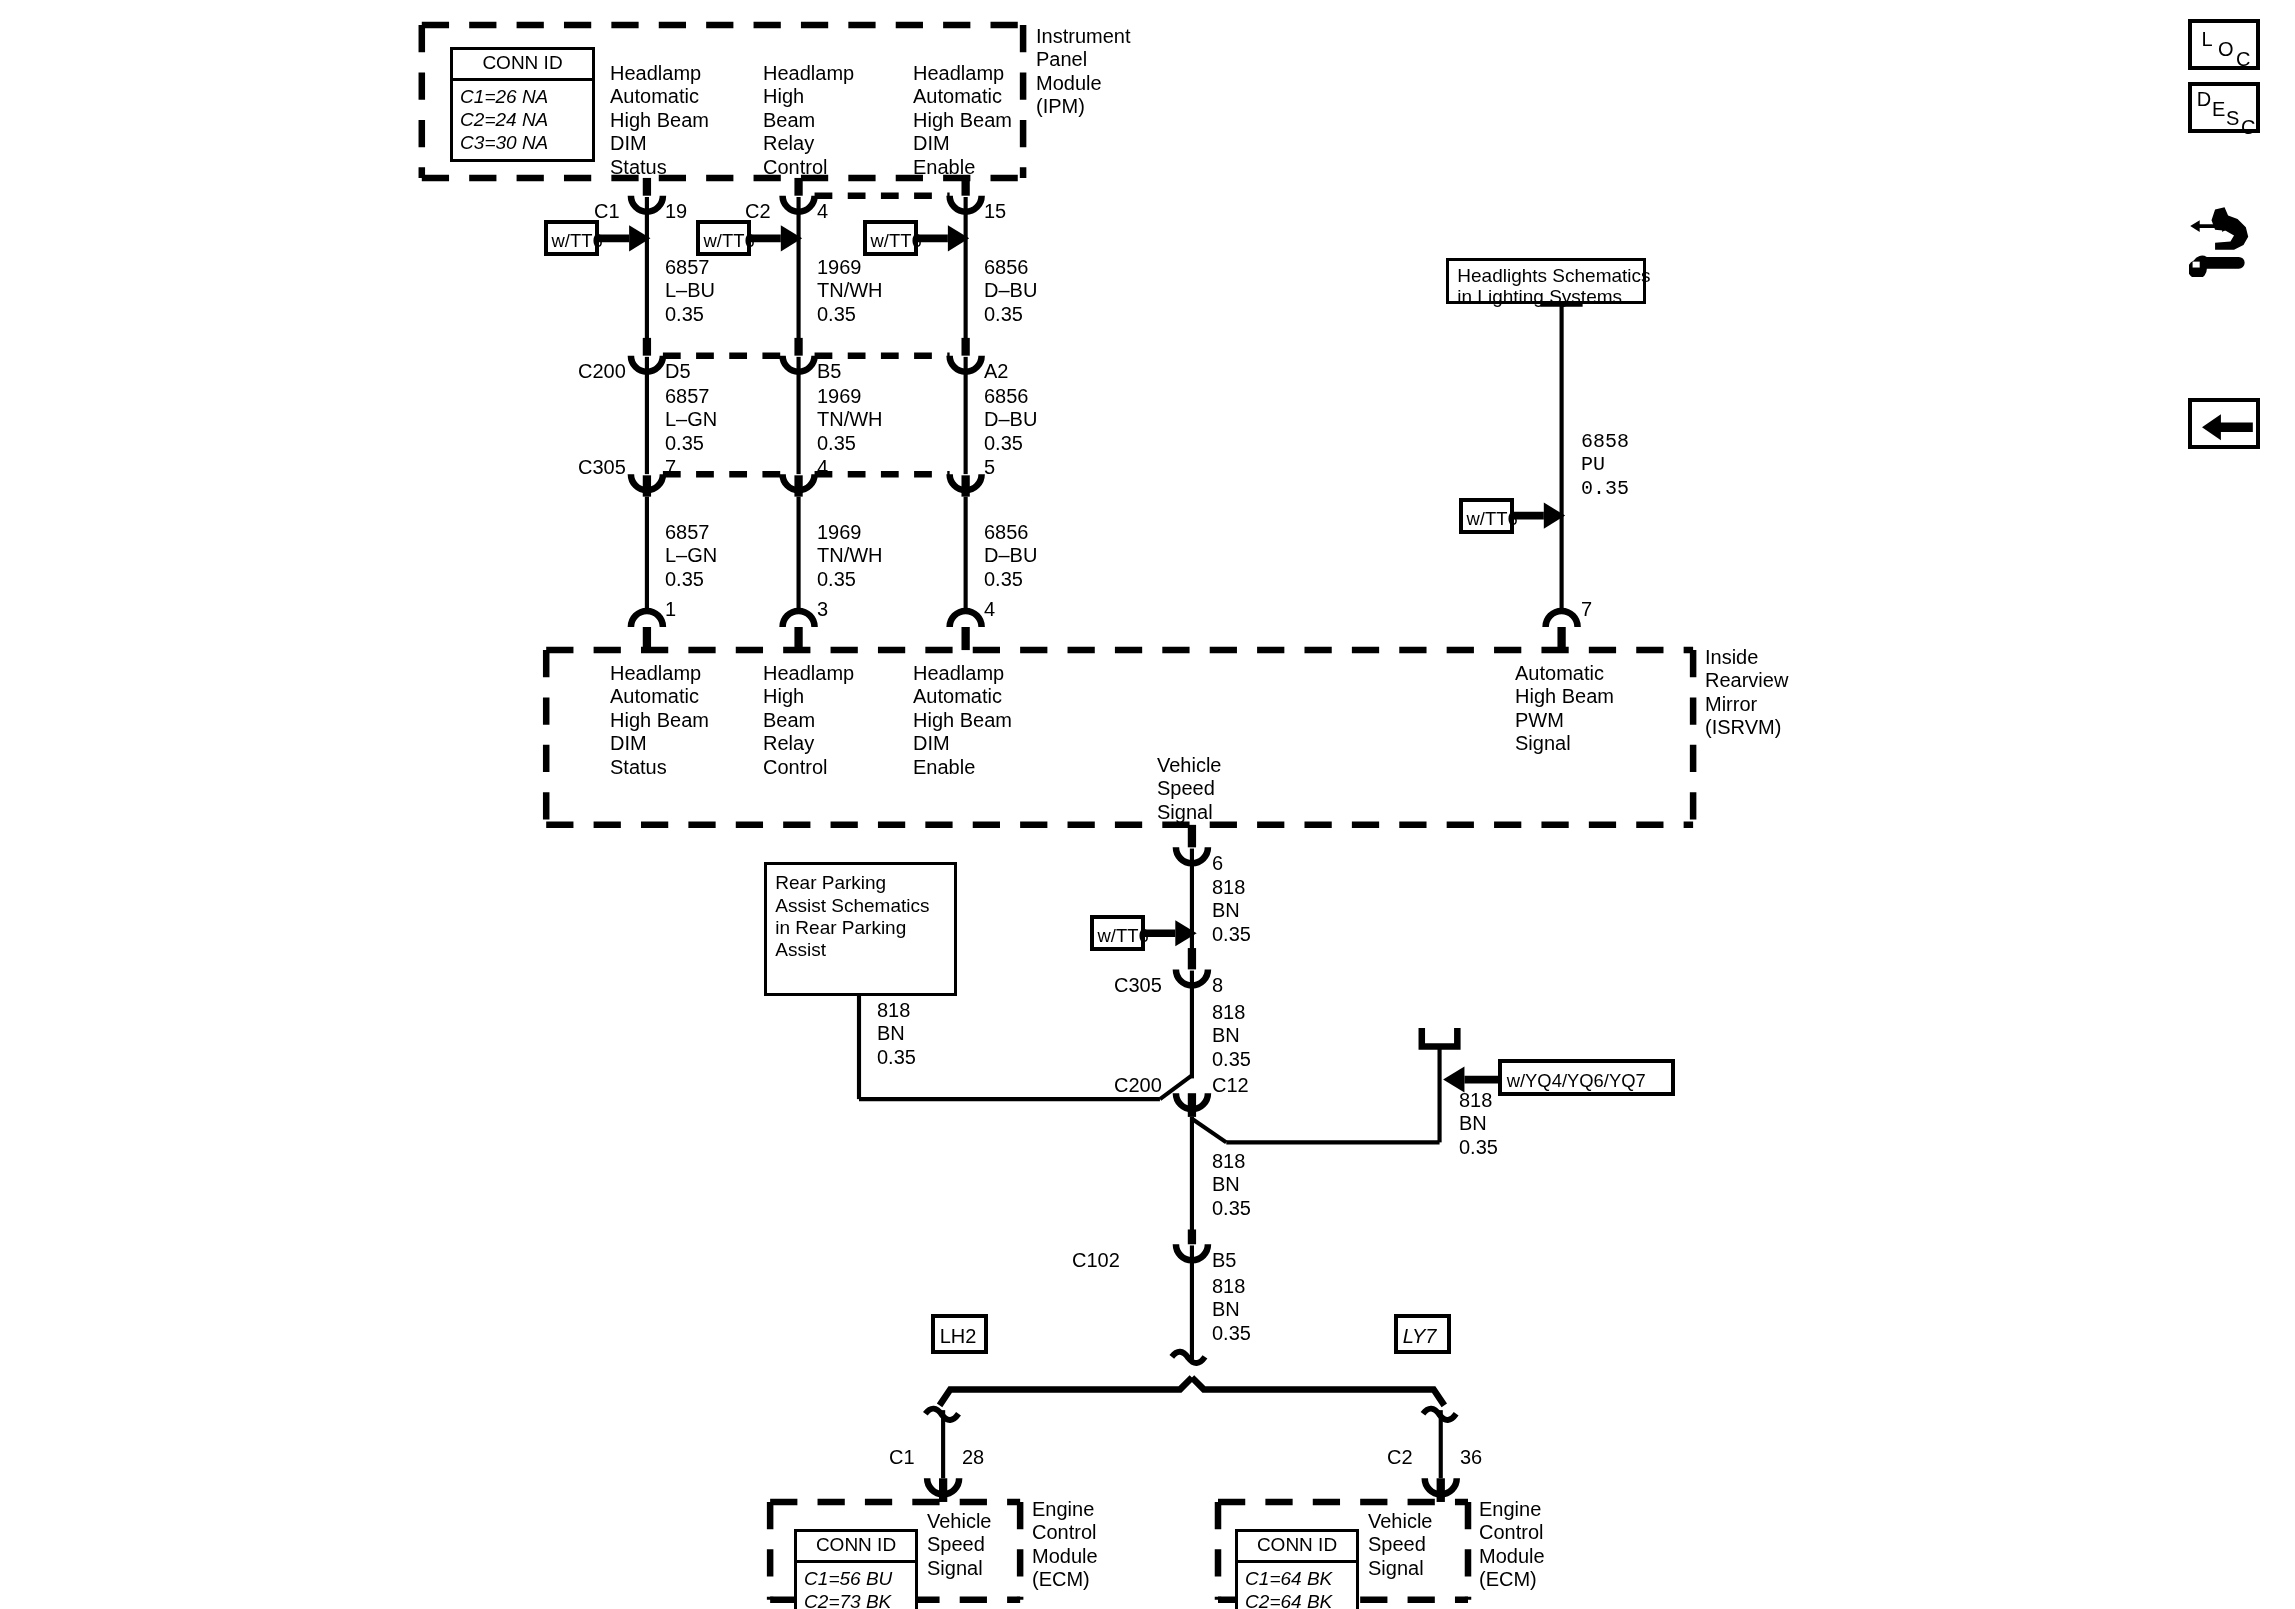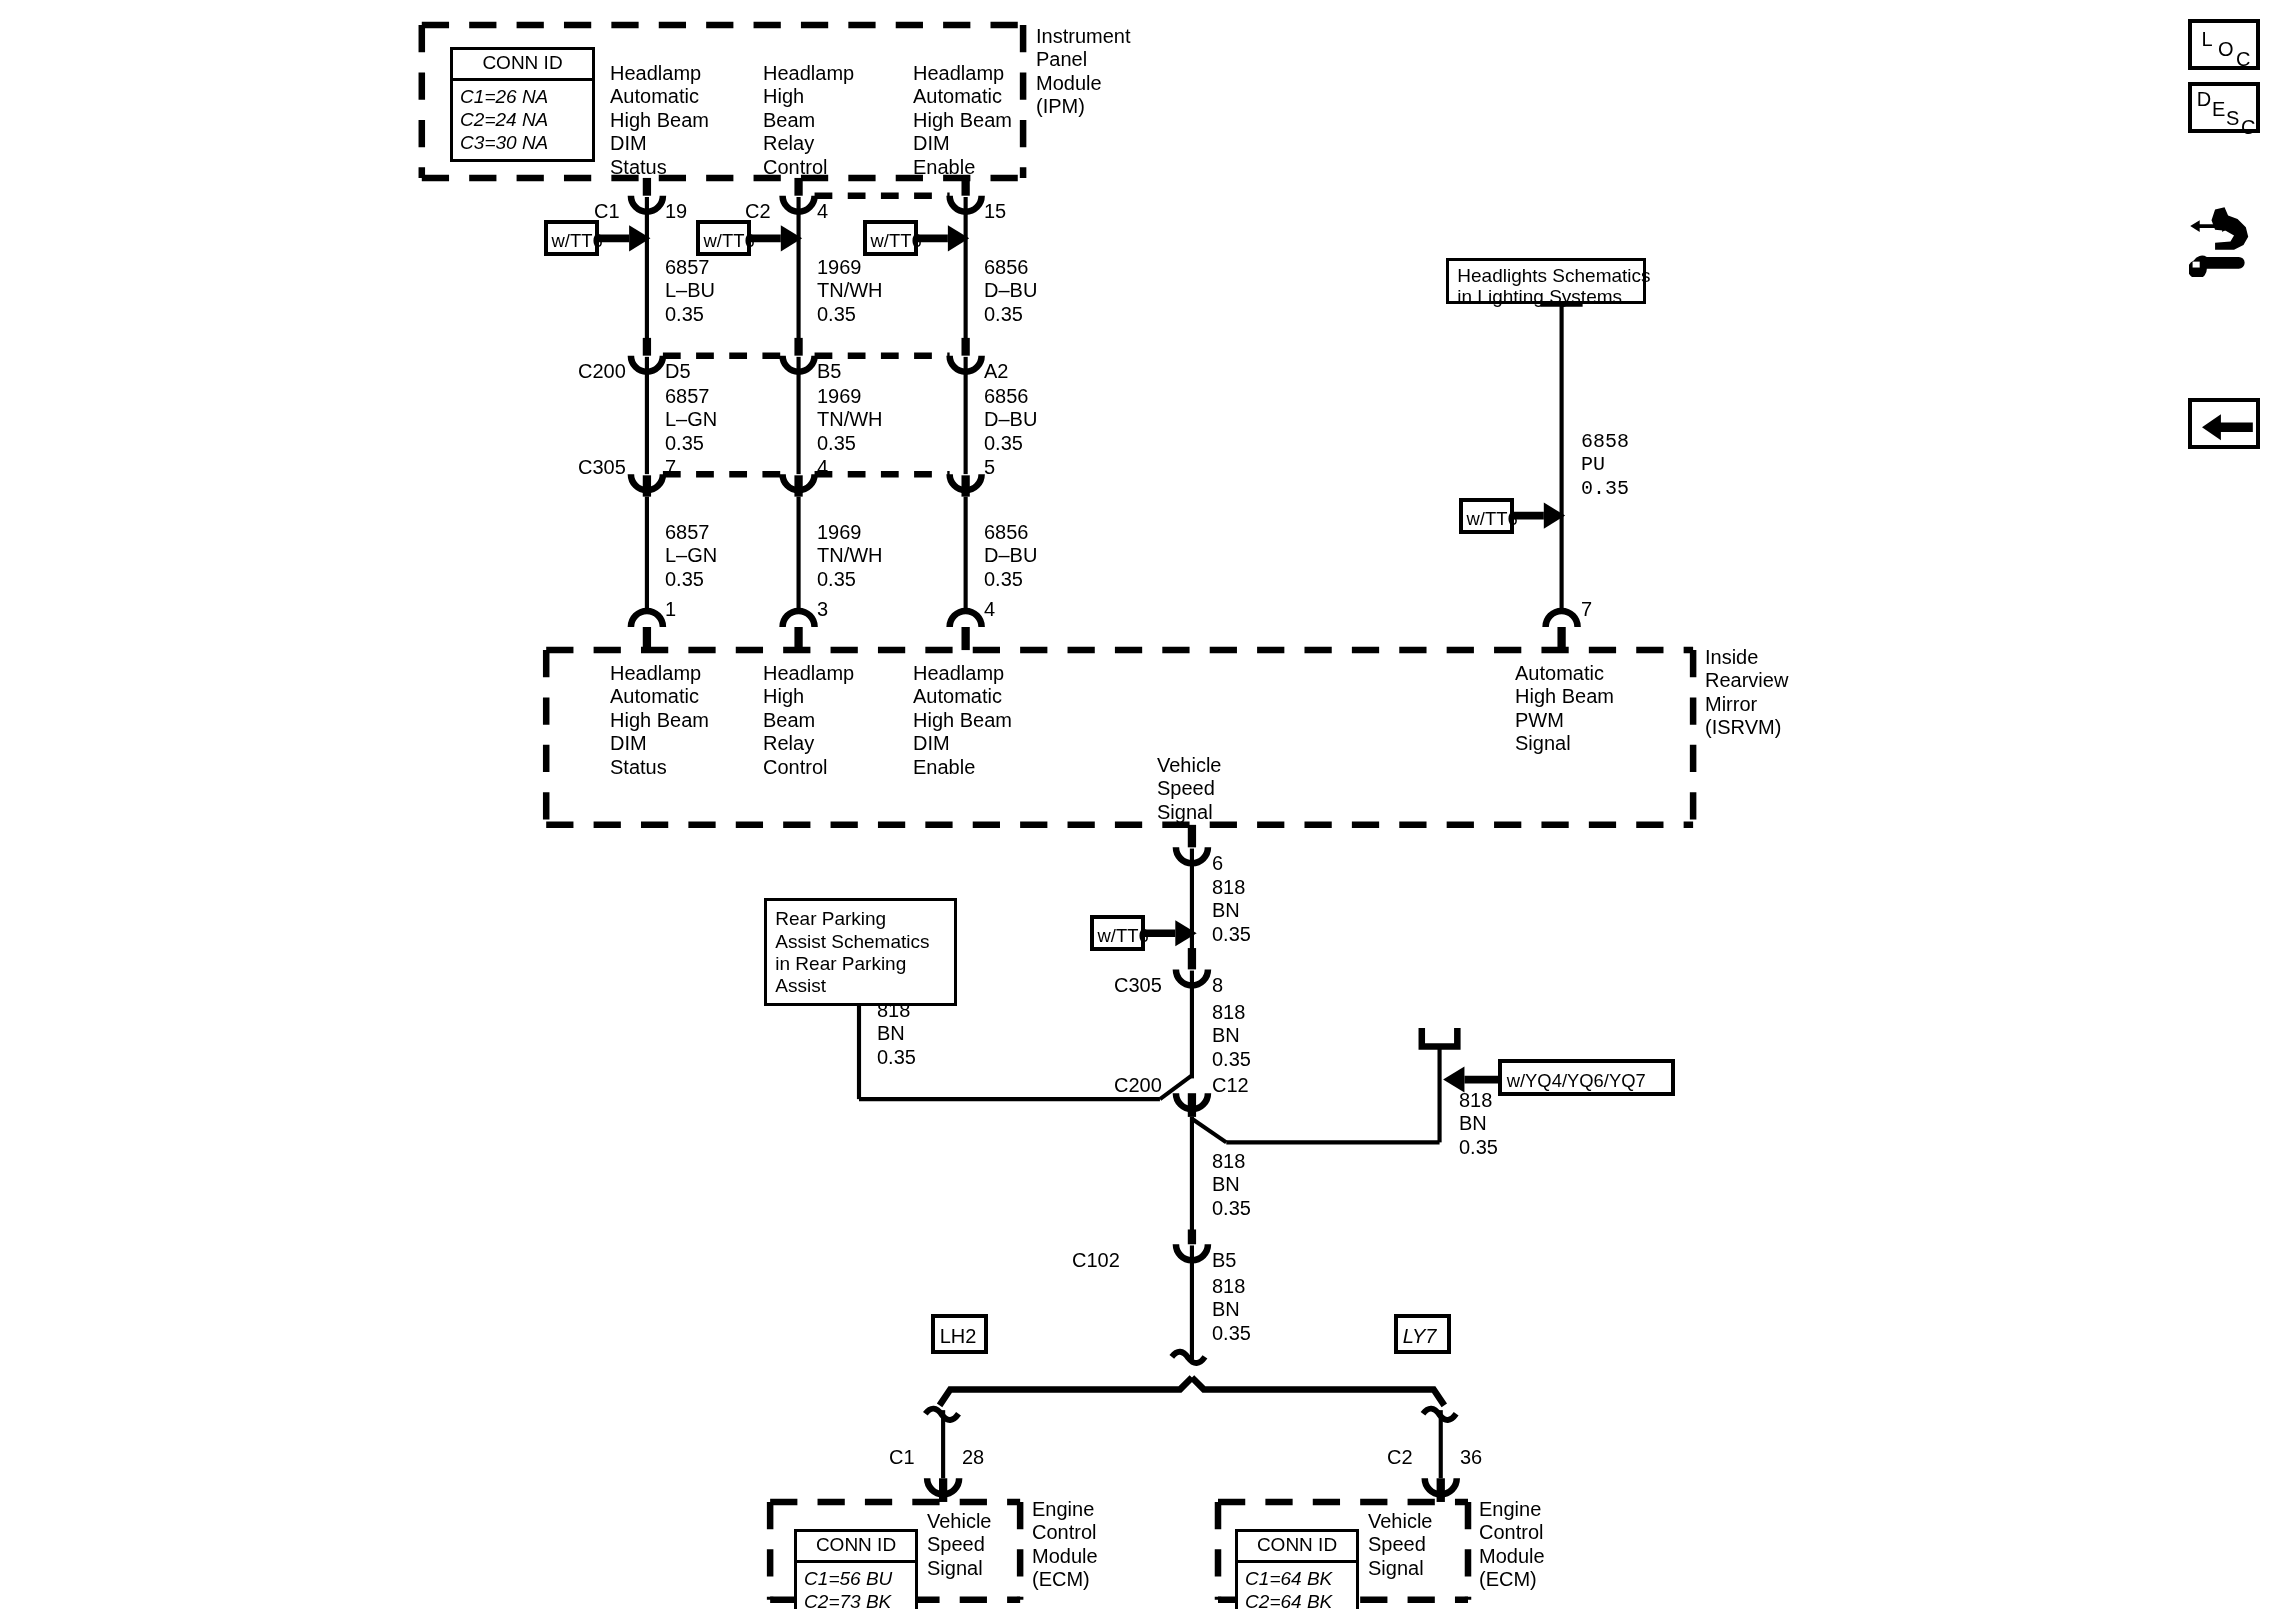--- a/index.html
+++ b/index.html
@@ -345,21 +345,21 @@
 
   <div class="lbl t34" style="left:1114px;top:1074px;">C200</div>
   <div class="lbl t34" style="left:1212px;top:1074px;">C12</div>
 
   <div class="lbl t34" style="left:1212px;top:1150px;"><span>818</span><br><span>BN</span><br><span>0.35</span></div>
 
   <div class="lbl t34" style="left:1072px;top:1249px;">C102</div>
   <div class="lbl t34" style="left:1212px;top:1249px;">B5</div>
   <div class="lbl t34" style="left:1212px;top:1275px;"><span>818</span><br><span>BN</span><br><span>0.35</span></div>
 
-  <div class="box" style="left:764px;top:862px;width:193px;height:108px;margin-top:36px;">
+  <div class="box" style="left:764px;top:862px;width:193px;height:134px;">
     <div class="lbl t32" style="left:8.3px;top:7.1px;line-height:1.18;">Rear Parking<br>Assist Schematics<br>in Rear Parking<br>Assist</div>
   </div>
   <div class="lbl t34" style="left:877px;top:999px;"><span>818</span><br><span>BN</span><br><span>0.35</span></div>
 
   <div class="tb" style="left:1498px;top:1059px;width:177px;height:37px;">
     <div class="lbl t31" style="left:4.7px;top:6.5px;">w/YQ4/YQ6/YQ7</div>
   </div>
   <div class="lbl t34" style="left:1459px;top:1089px;"><span>818</span><br><span>BN</span><br><span>0.35</span></div>
 
   <div class="tb" style="left:931px;top:1314px;width:57px;height:40px;">

